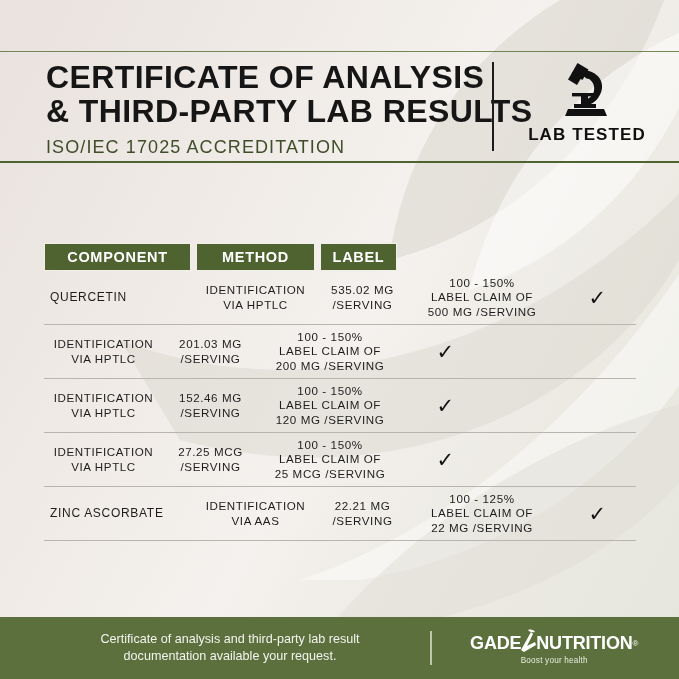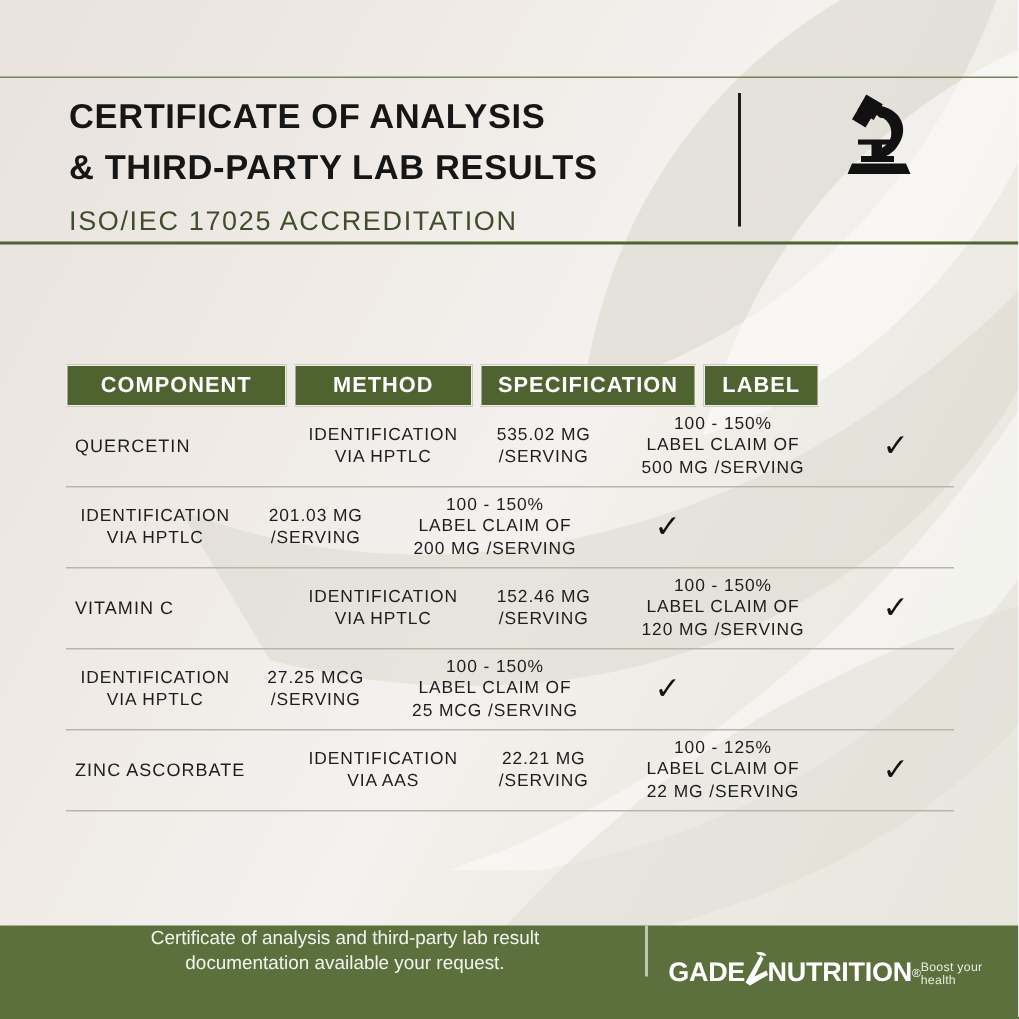--- a/index.html
+++ b/index.html
@@ -60,21 +60,21 @@
   }
 
   .title-block {
     position: absolute;
     left: 46px;
     top: 60px;
     width: 430px;
   }
 
   .title-line {
-    font-size: 23px;
+    font-size: 32px;
     font-weight: 700;
     letter-spacing: 0.4px;
     color: #161616;
     line-height: 34px;
     white-space: nowrap;
   }
 
   .subtitle {
     margin-top: 8px;
     font-size: 18px;
@@ -190,20 +190,21 @@
 
   
   #footer {
     position: absolute;
     left: 0;
     bottom: 0;
     width: 679px;
     height: 62px;
     background: #5b703c;
     display: flex;
+    align-items: center;
   }
 
   #footer-text {
     width: 430px;
     padding-left: 30px;
     text-align: center;
     color: #f4f4ef;
     font-size: 12.6px;
     line-height: 17px;
   }
@@ -212,21 +213,21 @@
     width: 1.5px;
     height: 34px;
     background: #cfd6c0;
     opacity: .85;
     margin: 0 14px 0 0;
   }
 
   #footer-logo {
     flex: 1;
     display: flex;
-    flex-direction: row;
+    flex-direction: column;
     align-items: center;
     justify-content: center;
     padding-right: 16px;
   }
 
   .logo-row {
     display: flex;
     align-items: center;
     position: relative;
   }
@@ -301,29 +302,29 @@
 
         <circle cx="30" cy="17.5" r="3.2" fill="#111111"></circle>
 
         <rect x="14" y="35" width="22" height="3.4" fill="#111111"></rect>
 
         <rect x="23" y="38" width="7" height="8" fill="#111111"></rect>
 
         <rect x="16" y="46" width="22" height="4" fill="#111111"></rect>
         <path d="M10 51 L46 51 L49 58 L7 58 Z" fill="#111111"></path>
       </svg>
+      <span class="lab-label">LAB TESTED</span>
     </div>
   </div>
 
   <div id="coa-table">
 
     <div class="thead">
       <div class="th c-component">COMPONENT</div>
       <div class="th c-method">METHOD</div>
-      <div class="th c-spec">SPECIFICATION</div>
       <div class="th c-passed">LABEL</div>
     </div>
 
     <div class="trow">
       <div class="td component c-component">QUERCETIN</div>
       <div class="td c-method">
         <span>
           <span class="multi">IDENTIFICATION</span>
           <span class="multi">VIA HPTLC</span>
         </span>
@@ -365,21 +366,20 @@
           <span class="multi">LABEL CLAIM OF</span>
           <span class="multi">200 MG /SERVING</span>
         </span>
       </div>
       <div class="td c-passed">
         <span class="check">✓</span>
       </div>
     </div>
 
     <div class="trow">
-      <div class="td component c-component">VITAMIN C</div>
       <div class="td c-method">
         <span>
           <span class="multi">IDENTIFICATION</span>
           <span class="multi">VIA HPTLC</span>
         </span>
       </div>
       <div class="td c-result">
         <span>
           <span class="multi">152.46 MG</span>
           <span class="multi">/SERVING</span>

